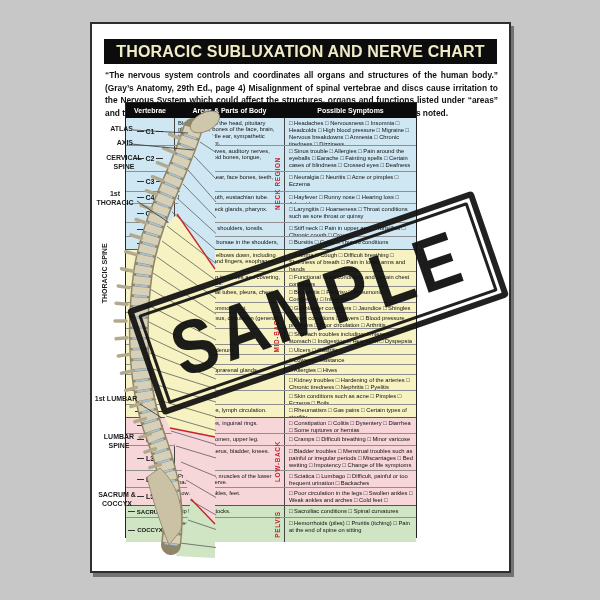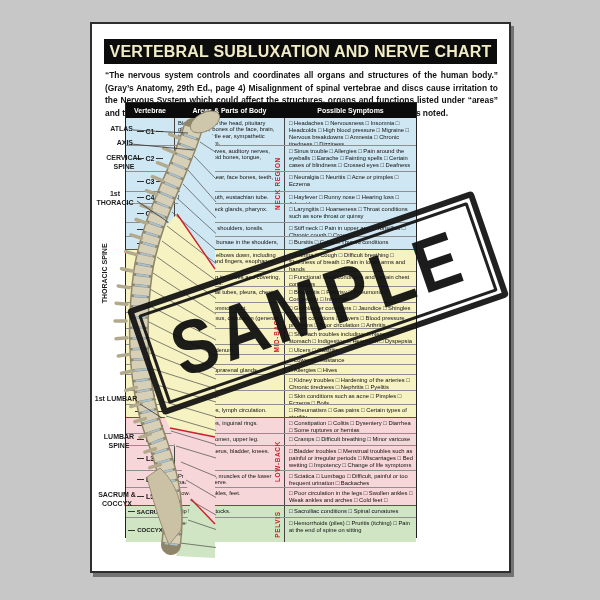--- a/index.html
+++ b/index.html
@@ -47,21 +47,21 @@
          border-radius:4px;box-sizing:border-box;display:flex;align-items:stretch;justify-content:center}
   .stamp-inner{flex:1;margin:3px;border:3px solid rgba(16,16,16,.93);border-radius:2px;
                display:flex;align-items:center;justify-content:center;overflow:hidden}
   .stamp-inner span{font-size:66px;font-weight:bold;letter-spacing:5px;color:rgba(16,16,16,.95);
                     line-height:1;transform:scaleY(1.15)}
 </style>
 </head>
 <body>
 
 <div class="poster">
-  <div class="title-bar">VERTEBRAL SUBLUXATION AND NERVE CHART</div>
+  <div class="title-bar">THORACIC SUBLUXATION AND NERVE CHART</div>
   <p class="intro">“The nervous system controls and coordinates all organs and structures of the human body.” (Gray’s Anatomy, 29th Ed., page 4) Misalignment of spinal vertebrae and discs cause irritation to the Nervous System which could affect the structures, organs and functions listed under “areas” and the possible symptoms” that are associated with malfunctions of the areas noted.</p>
 </div>
 
 <svg class="panel-svg" id="panelSvg" viewBox="0 0 600 600">
     <path d="M196,126 L215,136 L215,268 L177,214 C180,185 186,155 196,126 Z" fill="#cfe7f2"></path>
     <path d="M177,214 L215,268 L215,436 L170,428 C148,385 138,330 144,276 C148,250 160,230 177,214 Z" fill="#f6f2c2"></path>
     <path d="M170,428 L215,436 L215,523 L191,499 C183,476 176,452 170,428 Z" fill="#f7d6d9"></path>
     <path d="M191,499 L215,523 L215,558 L176,556 C184,537 188,518 191,499 Z" fill="#cfe5c3"></path>
     <line x1="200" y1="142" x2="216" y2="152.5" stroke="#4a4a4a" stroke-width="0.7"></line>
     <line x1="194" y1="156" x2="216" y2="179" stroke="#4a4a4a" stroke-width="0.7"></line>

